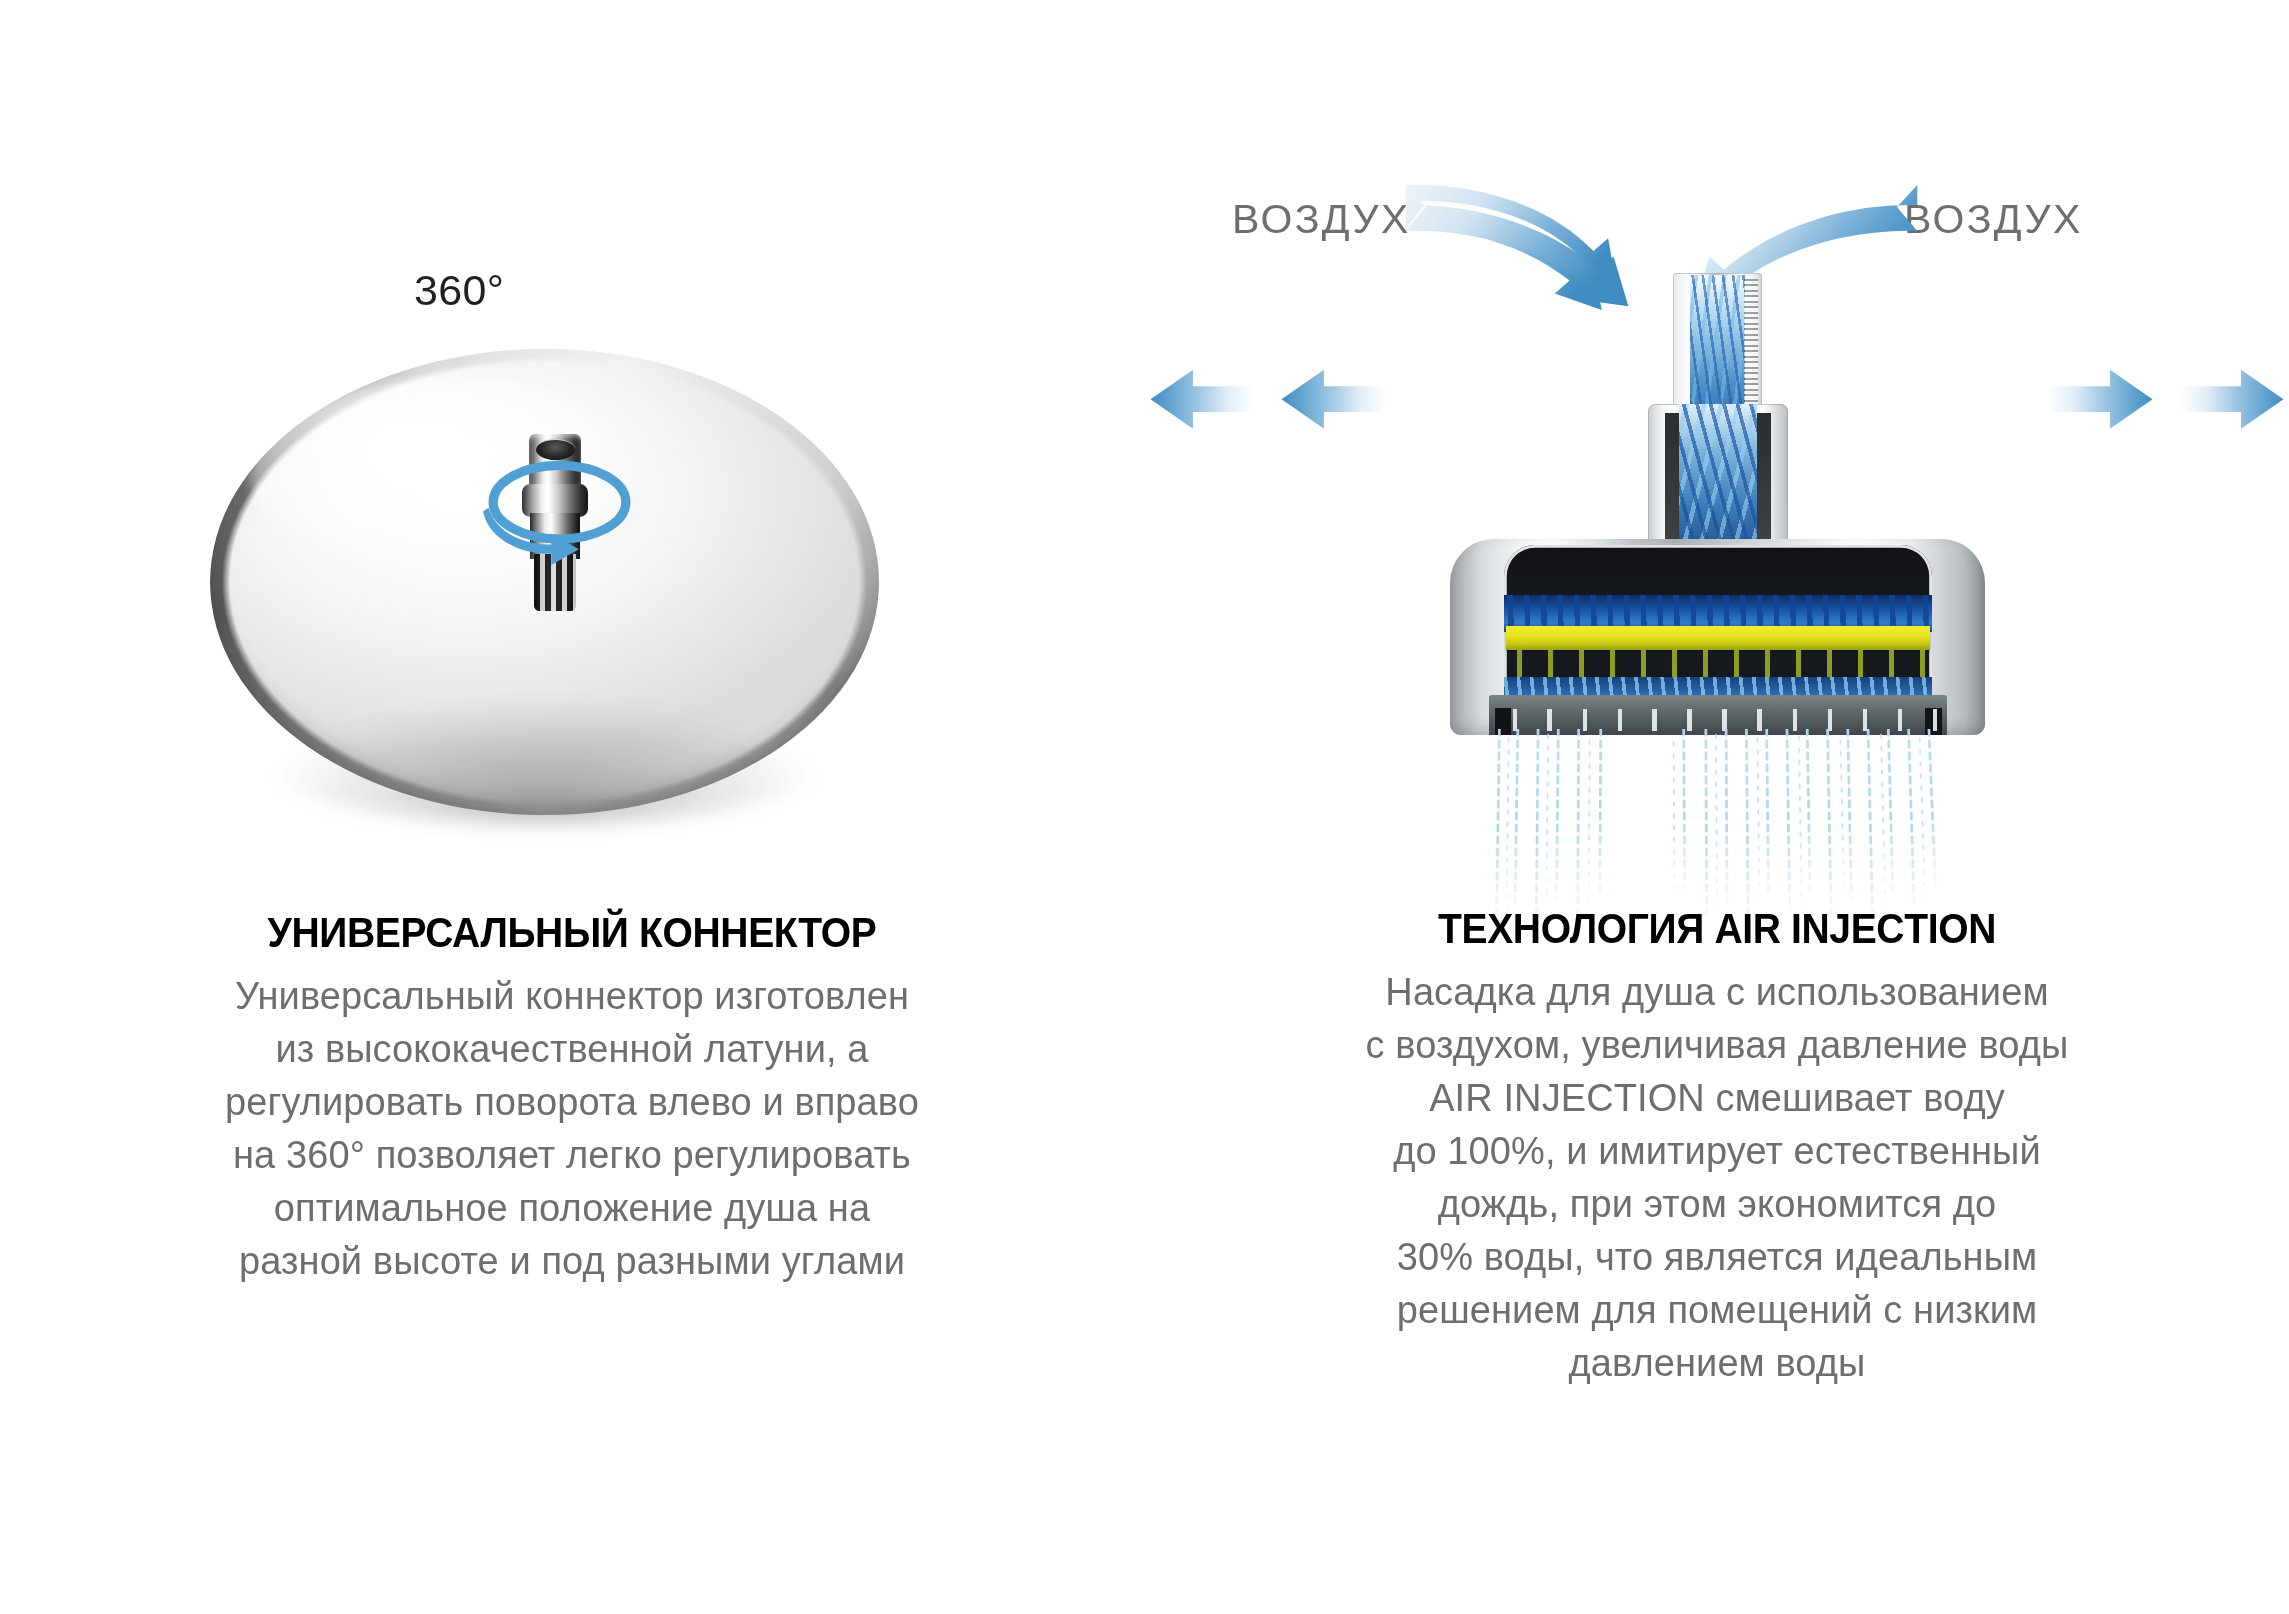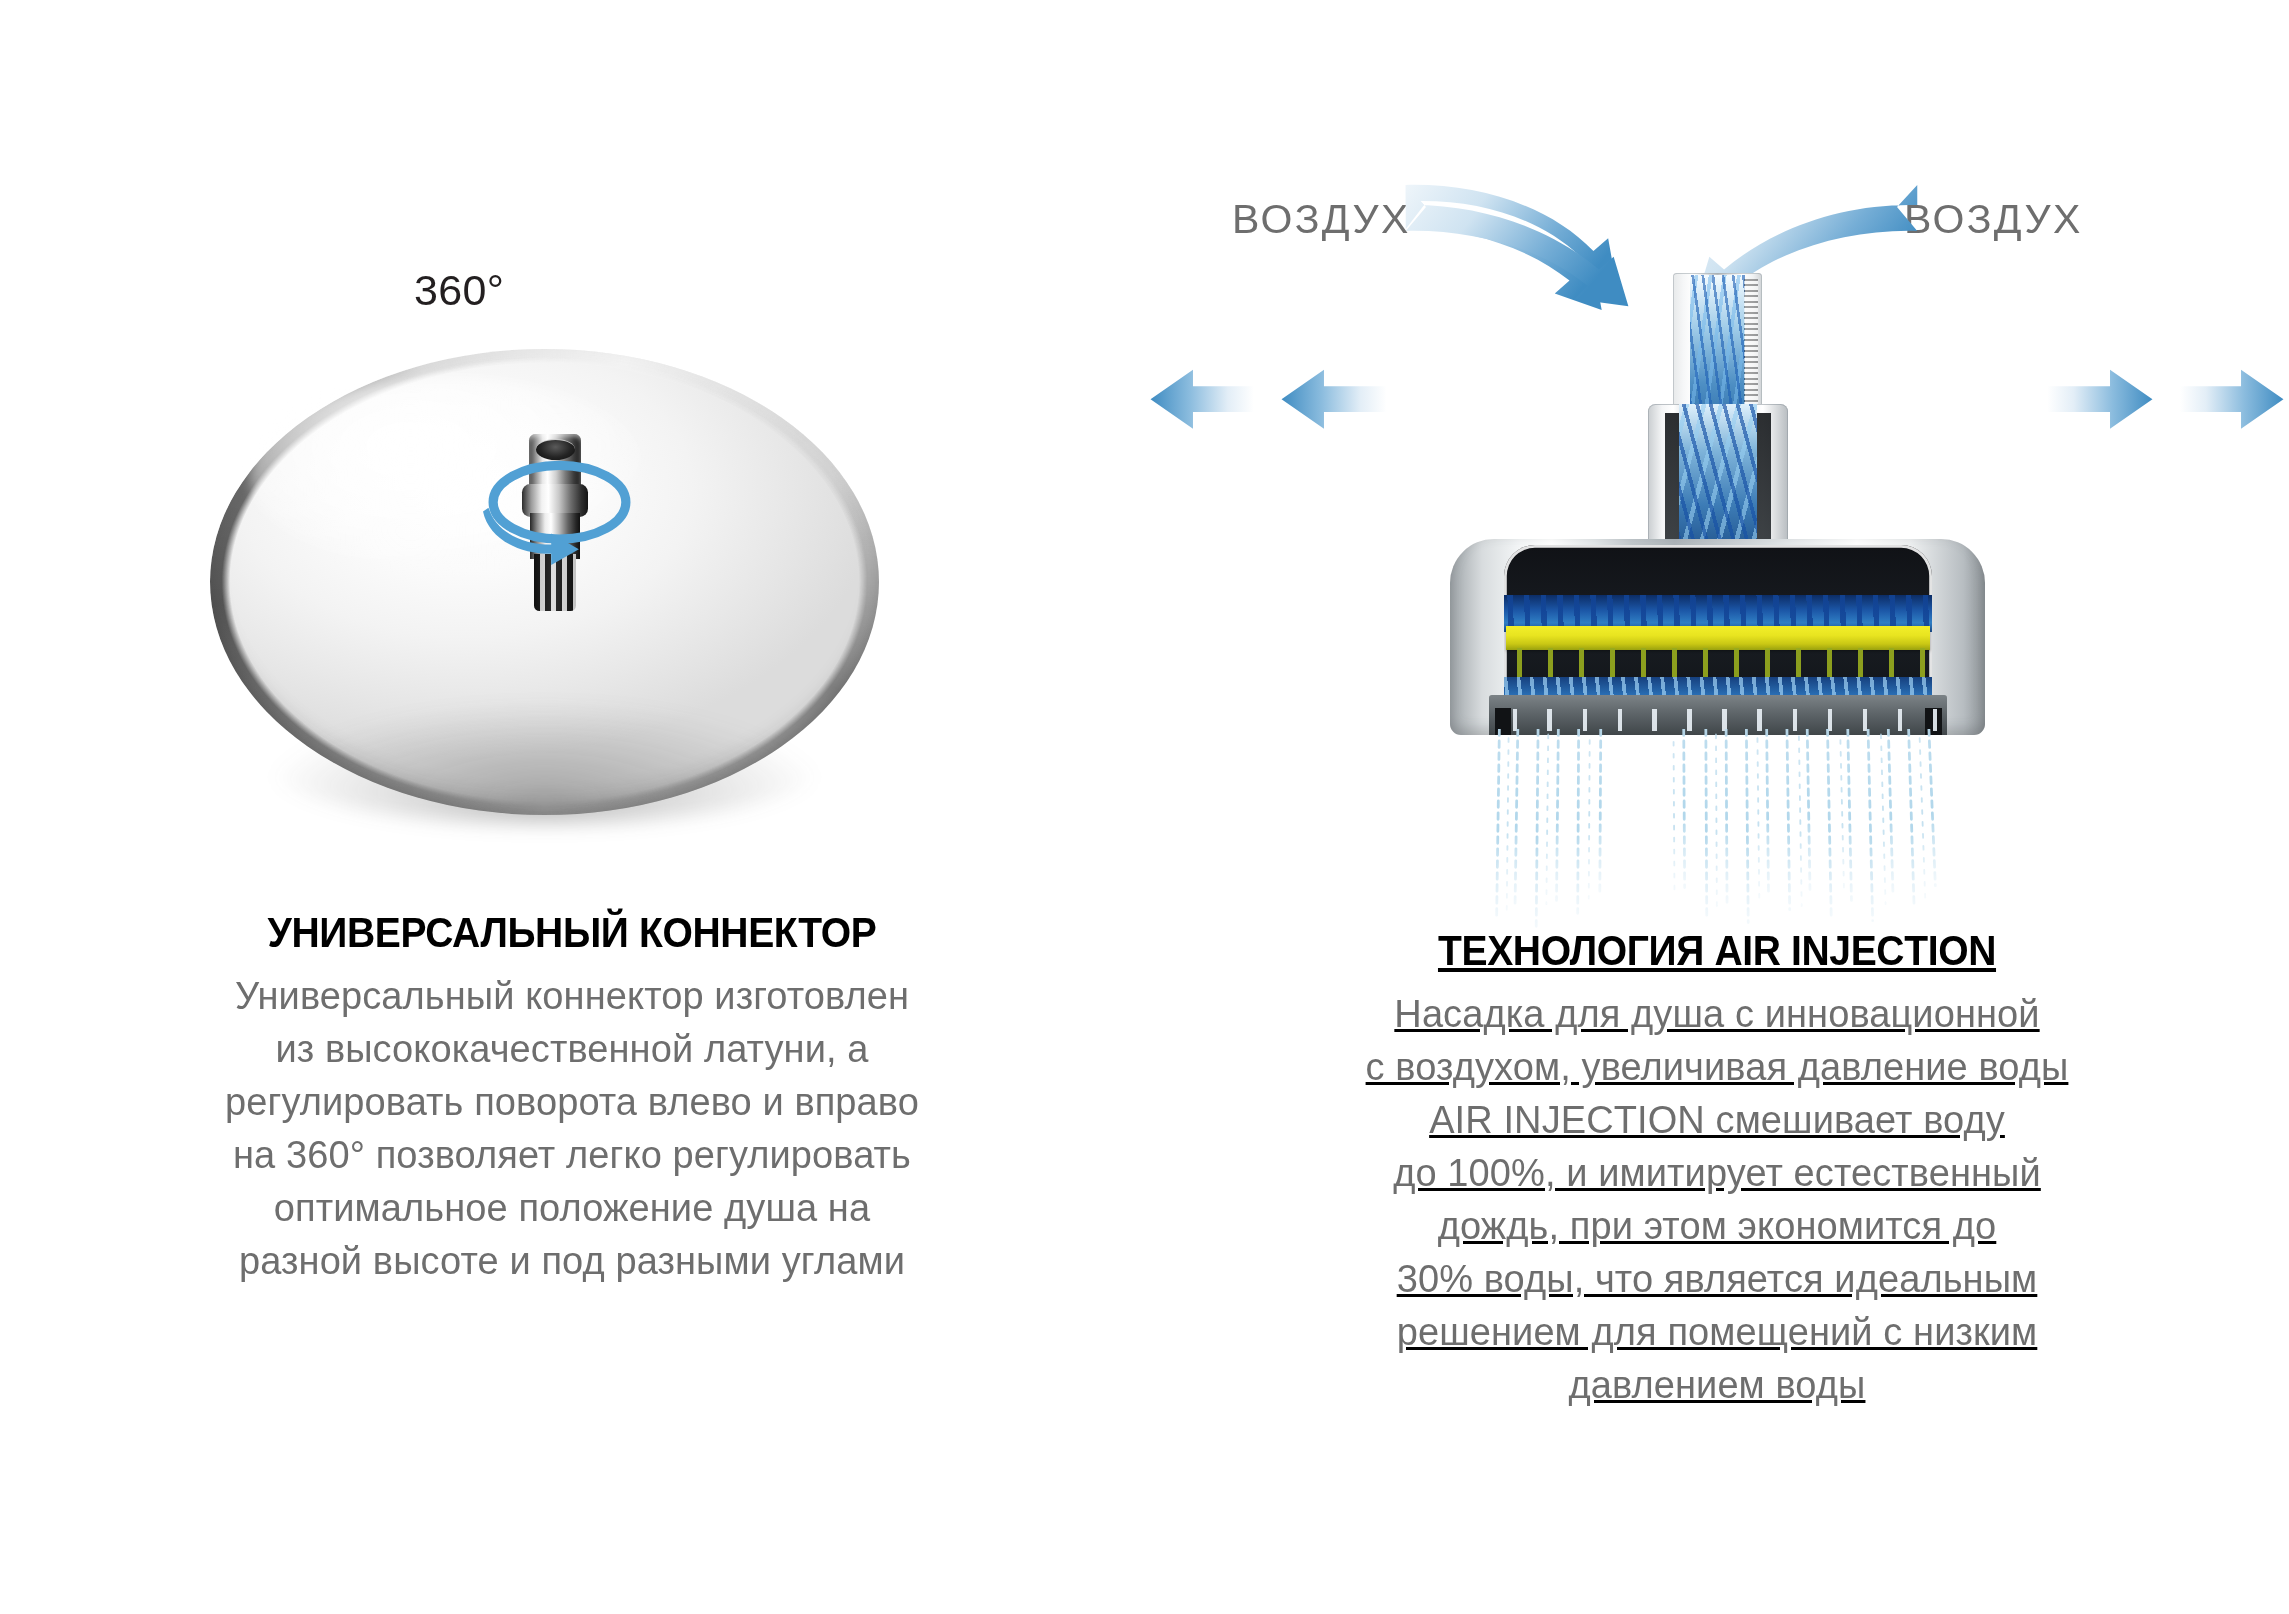--- a/index.html
+++ b/index.html
@@ -414,21 +414,21 @@
   }
 
   
   .text-block {
     position: absolute;
     left: 0;
     width: 100%;
     text-align: center;
   }
   .text-block.left-block  { top: 909px; }
-  .text-block.right-block { top: 927px; text-decoration: underline; }
+  .text-block.right-block { top: 905px; }
 
   .heading {
     margin: 0 0 13px 0;
     font-size: 42px;
     font-weight: 700;
     color: #000000;
     letter-spacing: -0.4px;
     transform: scaleX(0.93);
     transform-origin: center;
     white-space: nowrap;
@@ -641,21 +641,21 @@
             <line x1="428" y1="6" x2="433" y2="190"></line>
             <line x1="470" y1="10" x2="476" y2="184"></line>
           </g>
         </svg>
       </div>
     </div>
 
     <div class="text-block right-block">
       <h2 class="heading">ТЕХНОЛОГИЯ AIR INJECTION</h2>
       <div class="body-text">
-        <span class="body-line">Насадка для душа с инновационной</span>
+        <span class="body-line">Насадка для душа с использованием</span>
         <span class="body-line">с воздухом, увеличивая давление воды</span>
         <span class="body-line">AIR INJECTION смешивает воду</span>
         <span class="body-line">до 100%, и имитирует естественный</span>
         <span class="body-line">дождь, при этом экономится до</span>
         <span class="body-line">30% воды, что является идеальным</span>
         <span class="body-line">решением для помещений с низким</span>
         <span class="body-line">давлением воды</span>
       </div>
     </div>
   </div>

